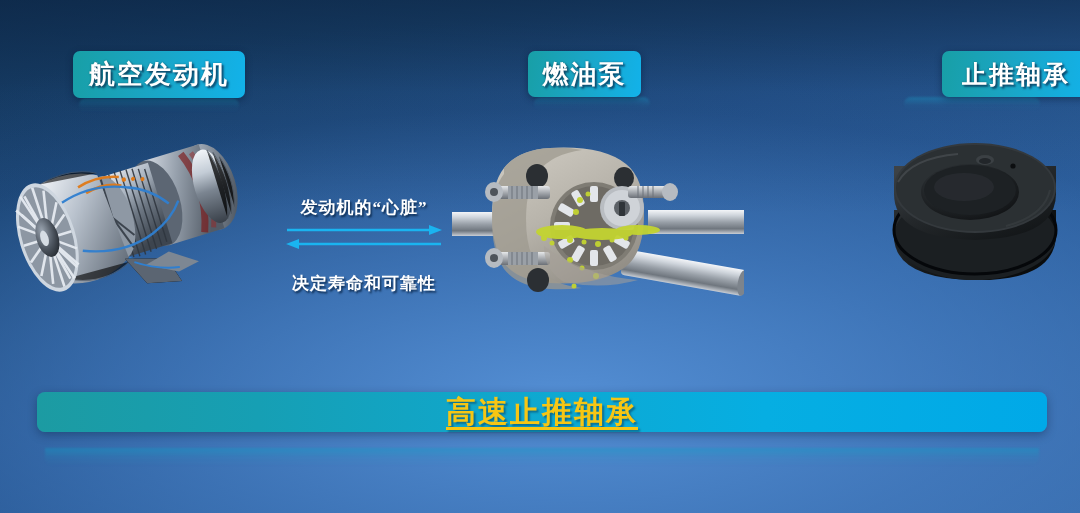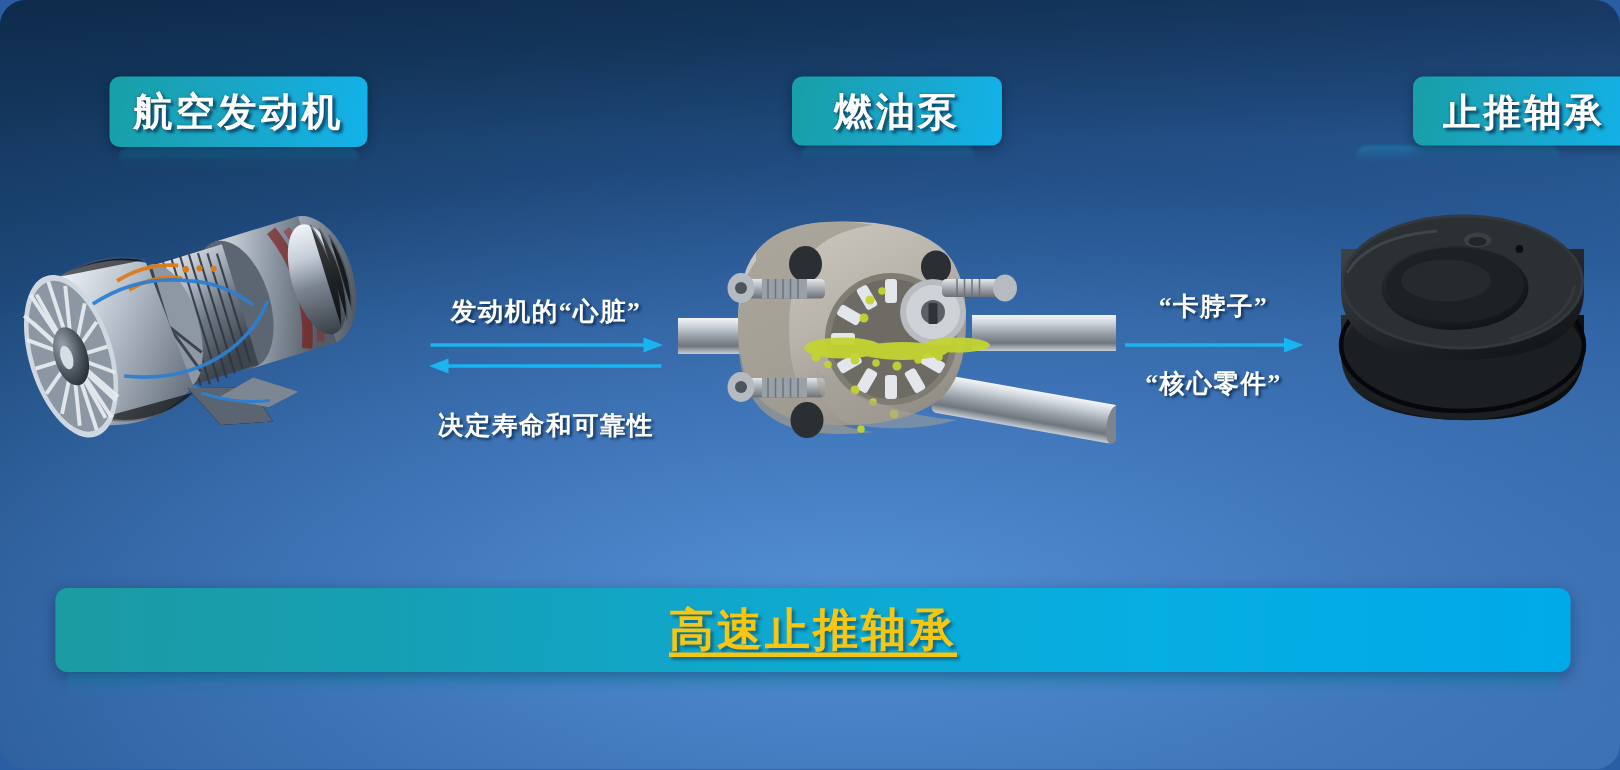--- a/index.html
+++ b/index.html
@@ -9,21 +9,20 @@
     background:#2a5ea4;
     position:relative;
   }
 
   
   #slide {
     position:absolute; inset:0; width:1080px; height:513px; overflow:hidden;
     background:
       radial-gradient(ellipse 120% 95% at 52% 78%, rgba(86,145,215,0.95) 0%, rgba(70,126,196,0.65) 32%, rgba(45,92,160,0.25) 60%, rgba(0,0,0,0) 78%),
       linear-gradient(155deg, #14385f 0%, #1a4470 22%, #23528a 45%, #2d619e 68%, #3a6fae 100%);
-    border-radius: 17px;
   }
   #slide::after{
     content:""; position:absolute; inset:0; pointer-events:none;
     background:linear-gradient(180deg, rgba(10,32,60,0.55) 0%, rgba(10,32,60,0.12) 18%, rgba(0,0,0,0) 42%, rgba(0,0,0,0) 100%);
   }
 
   
   .pill {
     position:absolute; z-index:6;
     display:flex; align-items:center; justify-content:center;
@@ -39,21 +38,21 @@
   .pill-reflect{
     position:absolute; z-index:5; border-radius:7px;
     background:linear-gradient(180deg, rgba(26,170,210,0.34) 0%, rgba(26,170,210,0.04) 60%, rgba(26,170,210,0) 100%);
     filter:blur(1px);
   }
 
   #pill-engine   { left:73px;  top:51px; width:172px; height:47px; }
   #pill-engine .pill-label { font-size:26px; }
   #ref-engine    { left:79px;  top:98px; width:160px; height:15px; }
 
-  #pill-pump     { left:528px; top:51px; width:140px; height:46px; }
+  #pill-pump     { left:528px; top:51px; width:113px; height:46px; }
   #pill-pump .pill-label { font-size:26px; }
   #ref-pump      { left:534px; top:97px; width:116px; height:14px; }
 
   #pill-bearing  { left:942px; top:51px; width:148px; height:46px; }
   #pill-bearing .pill-label { font-size:25px; }
   #ref-bearing   { left:904px; top:97px; width:136px; height:14px; }
 
   
   .anno { position:absolute; z-index:7; display:flex; flex-direction:column; align-items:center; }
   .anno-text{
@@ -72,21 +71,21 @@
   #anno-right .anno-text:last-child{ margin-top:8px; }
 
   
   .art{ position:absolute; z-index:4; }
   #art-engine { left:14px;  top:112px; width:265px; height:220px; }
   #art-pump   { left:452px; top:128px; width:292px; height:196px; }
   #art-bearing{ left:882px; top:130px; width:186px; height:190px; }
 
   
   #banner {
-    position:absolute; left:37px; top:392px; width:1010px; height:56px; z-index:8;
+    position:absolute; left:37px; top:392px; width:1010px; height:40px; z-index:8;
     border-radius:8px;
     background:linear-gradient(92deg,#1c9ba2 0%,#169fb4 22%,#0fa8cf 48%,#06aee2 72%,#00a9e8 100%);
     display:flex; align-items:center; justify-content:center;
     box-shadow:0 3px 10px rgba(4,22,48,0.35);
   }
   #banner-reflect{
     position:absolute; left:45px; top:448px; width:994px; height:18px; z-index:7;
     border-radius:0 0 8px 8px;
     background:linear-gradient(180deg, rgba(18,160,200,0.42) 0%, rgba(18,160,200,0.10) 55%, rgba(18,160,200,0) 100%);
     filter:blur(1.2px);
@@ -440,31 +439,19 @@
         </g>
         <g>
           <line x1="13" y1="19" x2="156" y2="19" stroke="#1ab4f0" stroke-width="2.4"></line>
           <path d="M14 14 l-13 5 l13 5 z" fill="#1ab4f0"></path>
         </g>
       </svg>
     </div>
     <span class="anno-text">决定寿命和可靠性</span>
   </div>
 
-  <div class="anno" id="anno-right">
-    <span class="anno-text">“卡脖子”</span>
-    <div class="arrow-wrap">
-      <svg width="122" height="12" viewBox="0 0 122 12">
-        <g>
-          <line x1="2" y1="6" x2="109" y2="6" stroke="#1ab4f0" stroke-width="2.4"></line>
-          <path d="M108 1 l13 5 l-13 5 z" fill="#1ab4f0"></path>
-        </g>
-      </svg>
-    </div>
-    <span class="anno-text">“核心零件”</span>
-  </div>
 
   <div id="banner-reflect"></div>
   <div id="banner">
     <span class="banner-text" id="banner-hl">高速止推轴承</span>
   </div>
 
 </div>
 
 </body></html>

